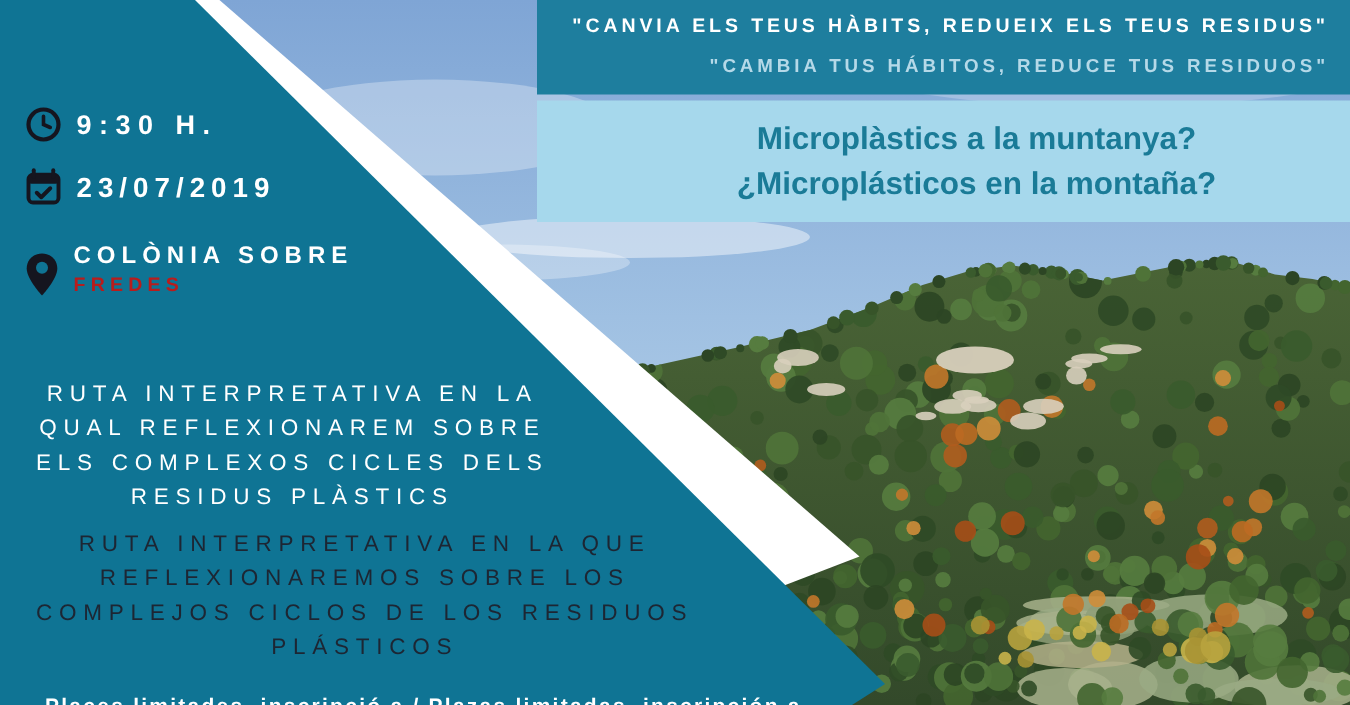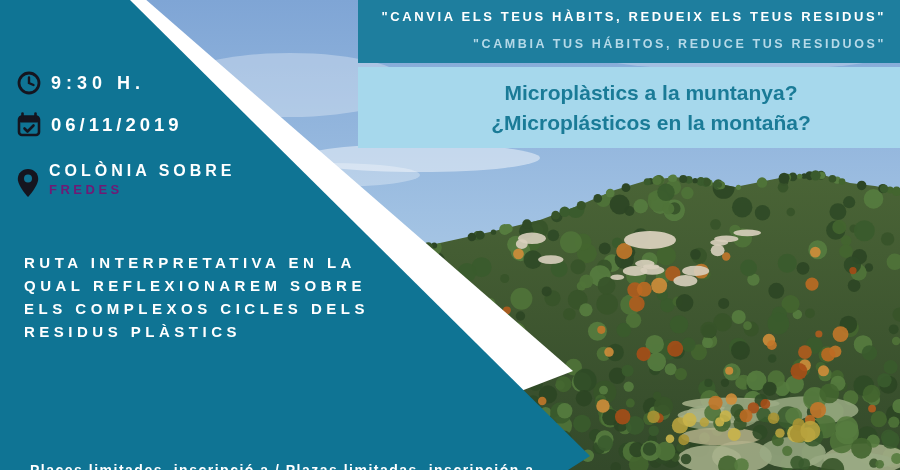--- a/index.html
+++ b/index.html
@@ -37,25 +37,25 @@
   .detail-label{
     color:#fff;font-weight:bold;white-space:nowrap;
   }
   .row-time{top:70px;}
   .row-time .detail-label{font-size:18px;letter-spacing:5px;line-height:26px;}
   .row-date{top:112px;}
   .row-date .detail-label{font-size:18.5px;letter-spacing:4px;line-height:26px;}
   .row-place{top:160px;}
   .row-place .detail-label{font-size:16px;letter-spacing:4px;line-height:22px;}
   .place-sub{
-    color:#701a75;font-weight:bold;font-size:13px;letter-spacing:3.5px;line-height:16px;
+    color:#b91c1c;font-weight:bold;font-size:13px;letter-spacing:3.5px;line-height:16px;
   }
   .para{
     position:absolute;left:24px;white-space:pre-line;
-    font-size:15px;letter-spacing:4.5px;line-height:23px;font-weight:700;
+    font-size:15px;letter-spacing:4.5px;line-height:23px;font-weight:400;text-align:center;
   }
   .para-ca{top:251px;color:#ffffff;}
   .para-es{top:351px;color:var(--dark-text);}
   .footer-line{
     position:absolute;left:30px;top:462px;color:#fff;font-size:14px;
     letter-spacing:1.5px;font-weight:600;white-space:nowrap;
   }
 </style>
 </head>
 <body>
@@ -640,34 +640,38 @@
   </div>
 
   <div class="detail-row row-date">
     <svg class="ic" width="26" height="26" viewBox="0 0 26 26">
       <rect x="3" y="4.5" width="20" height="18.5" rx="3" fill="none" stroke="#15151f" stroke-width="2.6"></rect>
       <rect x="3" y="4.5" width="20" height="6" rx="2" fill="#15151f"></rect>
       <path d="M6.5 1.5 L6.5 6" stroke="#15151f" stroke-width="2.6" stroke-linecap="round"></path>
       <path d="M19.5 1.5 L19.5 6" stroke="#15151f" stroke-width="2.6" stroke-linecap="round"></path>
       <path d="M8.5 16.5 L11.5 19.5 L17.5 13.5" fill="none" stroke="#15151f" stroke-width="2.6" stroke-linecap="round" stroke-linejoin="round"></path>
     </svg>
-    <span class="detail-label">06/11/2019</span>
+    <span class="detail-label">23/07/2019</span>
   </div>
 
   <div class="detail-row row-place">
     <svg class="ic" width="24" height="30" viewBox="0 0 24 30">
       <path d="M12 1 C6 1 1.8 5.4 1.8 11 C1.8 18.2 12 29 12 29 C12 29 22.2 18.2 22.2 11 C22.2 5.4 18 1 12 1 Z" fill="#15151f"></path>
       <circle cx="12" cy="10.5" r="4" fill="#0f7494"></circle>
     </svg>
     <div>
       <div class="detail-label">COLÒNIA SOBRE</div>
       <div class="place-sub">FREDES</div>
     </div>
   </div>
 
   <div class="para para-ca">RUTA INTERPRETATIVA EN LA
 QUAL REFLEXIONAREM SOBRE
 ELS COMPLEXOS CICLES DELS
 RESIDUS PLÀSTICS</div>
+  <div class="para para-es">RUTA INTERPRETATIVA EN LA QUE
+REFLEXIONAREMOS SOBRE LOS
+COMPLEJOS CICLOS DE LOS RESIDUOS
+PLÁSTICOS</div>
 
   <div class="footer-line">Places limitades, inscripció a / Plazas limitadas, inscripción a</div>
 
 </div>
 
 </body></html>

